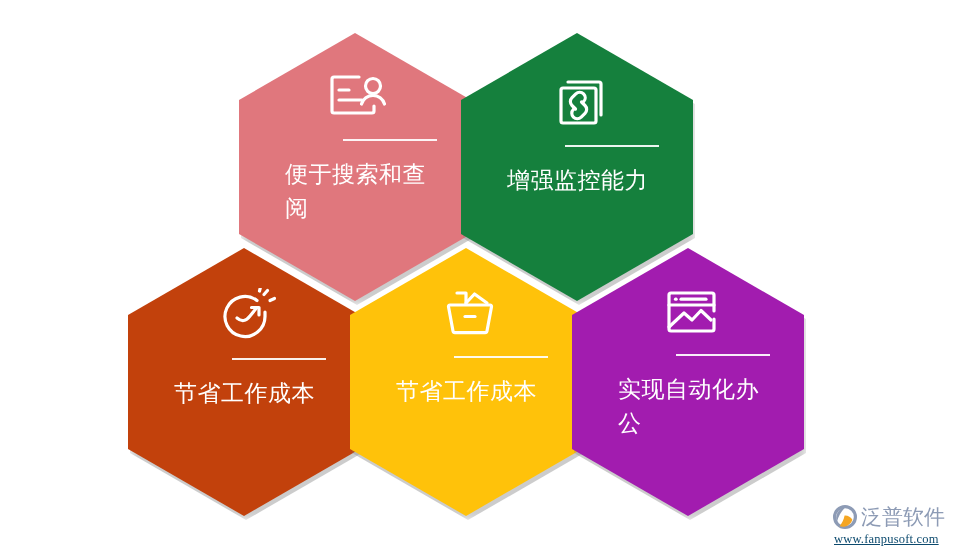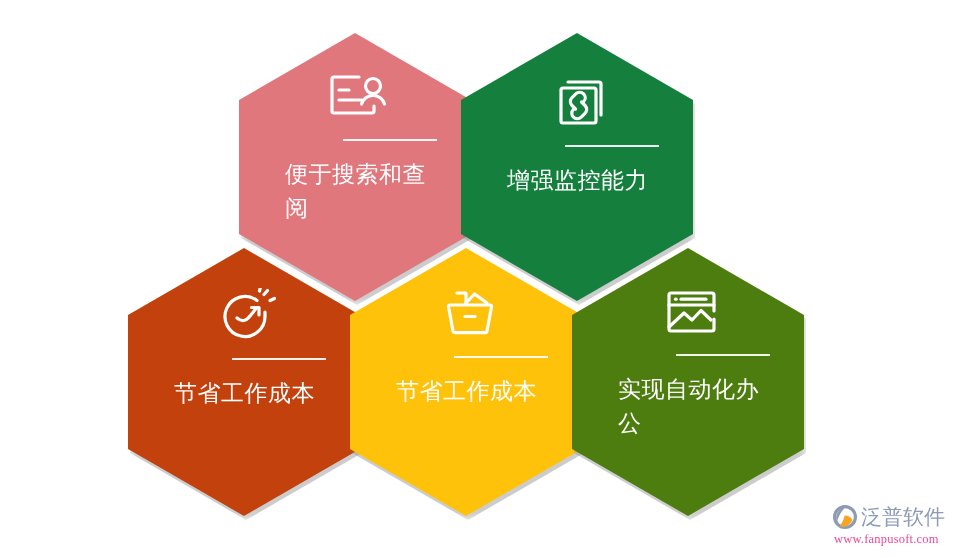--- a/index.html
+++ b/index.html
@@ -115,26 +115,27 @@
   }
   #logo-name {
     font-size: 21px;
     color: #8d9bb5;
     letter-spacing: 0px;
     font-family: Liberation Mono, monospace;
     white-space: nowrap;
   }
   #logo-url {
     font-size: 12.5px;
-    color: #ec4899;
+    color: #0c4a6e;
     letter-spacing: 0.2px;
     margin-top: 1px;
     margin-left: 2px;
     font-family: "Liberation Serif", "DejaVu Serif", serif;
     white-space: nowrap;
+    text-decoration: underline;
   }
 </style>
 </head>
 <body>
 
 <div id="canvas">
 
   <div class="hex-shadow" style="left:241px; top:37px;"></div>
   <div class="hex" id="hex-1" style="background:#e0777d;">
     <div class="hex-inner">
@@ -196,21 +197,21 @@
           <path d="M7 17 H47 a1.5 1.5 0 0 1 1.5 1.8 L44 43 a2 2 0 0 1 -2 1.6 H12 a2 2 0 0 1 -2 -1.6 L5.5 18.8 A1.5 1.5 0 0 1 7 17 Z"></path>
           <path d="M22 28.5 H32"></path>
         </svg>
       </div>
       <div class="hex-divider"></div>
       <div class="hex-label">节省工作成本</div>
     </div>
   </div>
 
   <div class="hex-shadow" style="left:574px; top:252px;"></div>
-  <div class="hex" id="hex-5" style="background:#4d7c0f;">
+  <div class="hex" id="hex-5" style="background:#a21caf;">
     <div class="hex-inner">
       <div class="hex-icon">
         <svg width="58" height="50" viewBox="0 0 58 50" fill="none" stroke="#ffffff" stroke-width="3.2" stroke-linecap="round" stroke-linejoin="round">
           <path d="M51 23 V7 a2 2 0 0 0 -2 -2 H8 a2 2 0 0 0 -2 2 V41 a2 2 0 0 0 2 2 H49 a2 2 0 0 0 2 -2 V31"></path>
           <path d="M6 17 H51"></path>
           <path d="M12.5 11.2 h0.6"></path>
           <path d="M18 11.2 H43"></path>
           <path d="M6 39 L21 25 L29 32 L38 22.5 L48 32"></path>
         </svg>
       </div>

